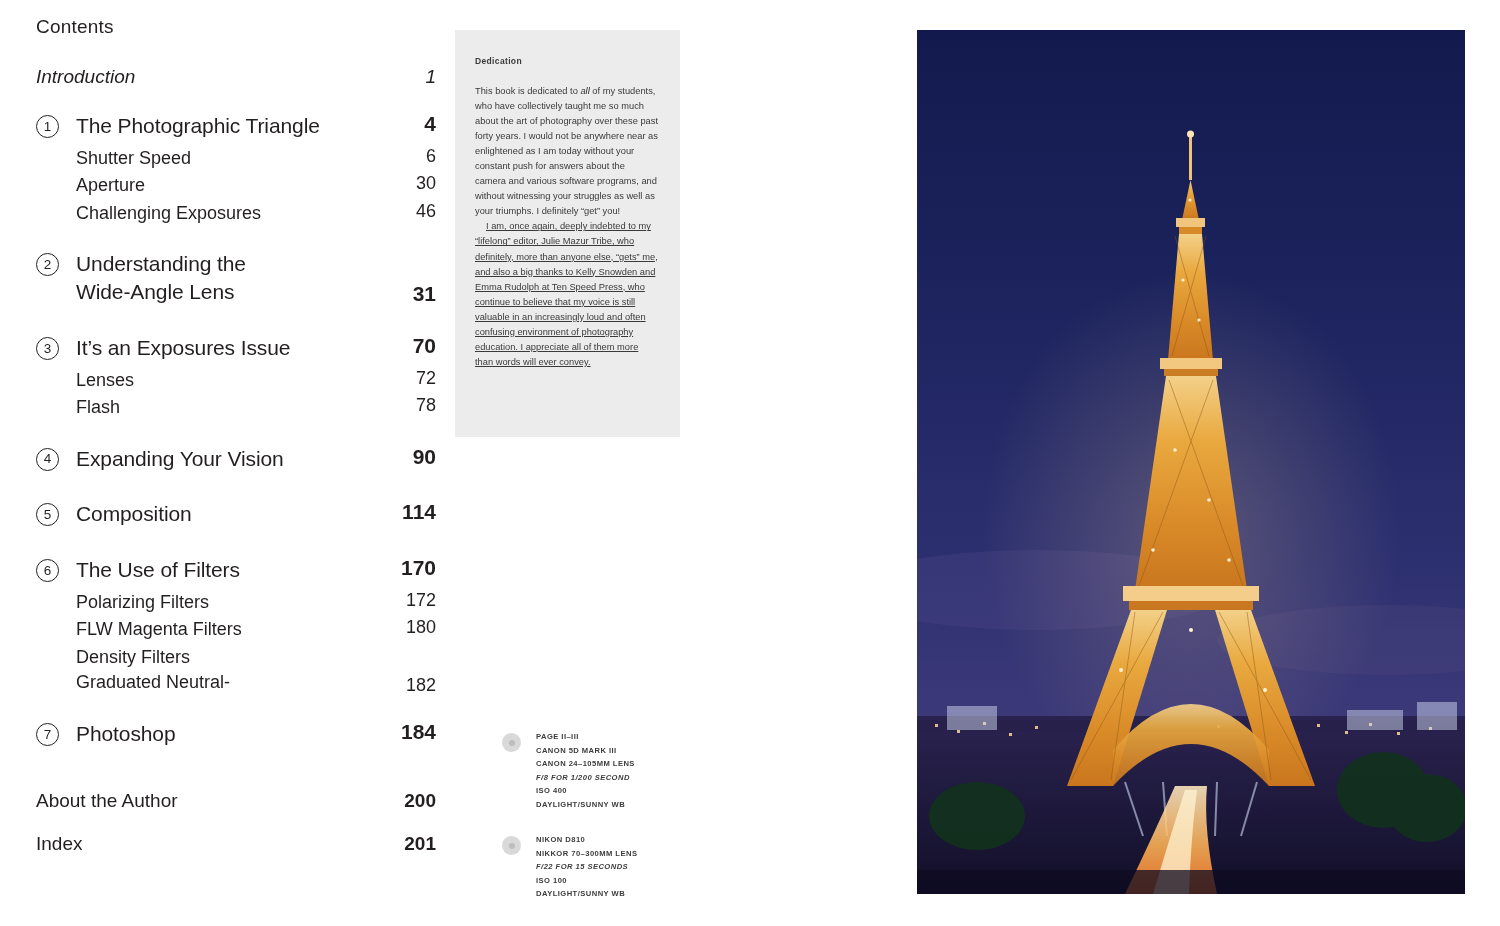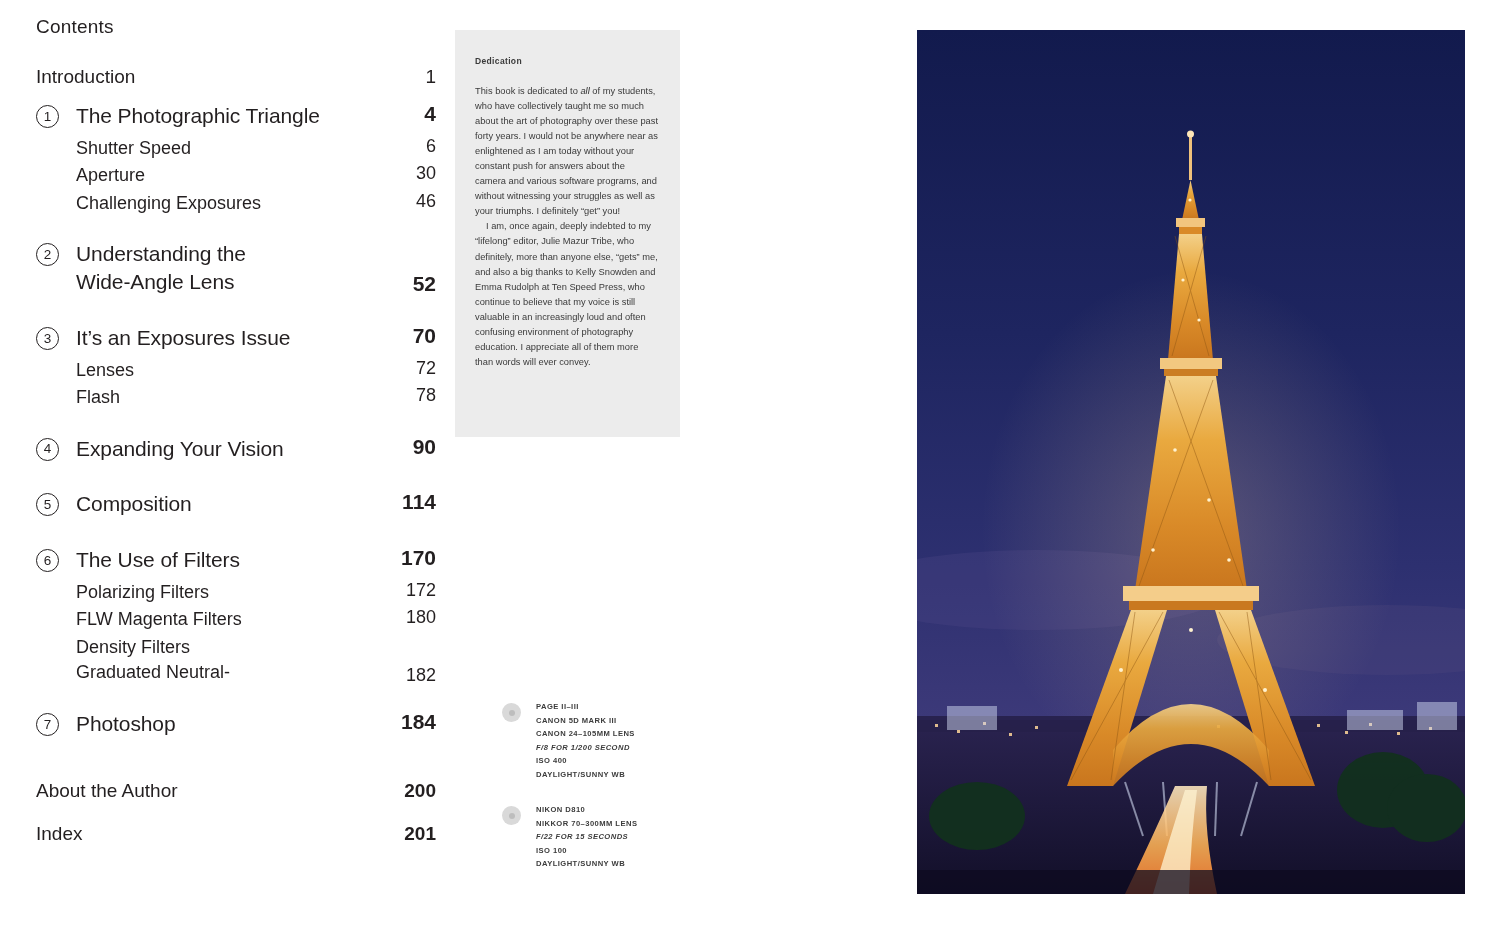--- a/index.html
+++ b/index.html
@@ -56,21 +56,21 @@
   .toc-label {
     flex: 1 1 auto;
     padding-right: 10px;
   }
   .toc-page {
     flex: 0 0 56px;
     text-align: right;
   }
 
   
-  .row-intro { margin-bottom: 14px; }
+  .row-intro { margin-bottom: 24px; font-style: italic; }
   .row-intro .toc-label,
   .row-intro .toc-page { font-size: 19px; }
   .row-intro .toc-label { padding-left: 0; }
   .row-intro { padding-left: 0; }
 
   .chapter { margin-top: 0; margin-bottom: 6px; }
   .chapter .toc-label {
     font-size: 21px;
     font-weight: normal;
     line-height: 1.32;
@@ -115,28 +115,28 @@
     letter-spacing: .35px;
     color: #3b3b3b;
     margin-bottom: 18px;
   }
   .dedication p {
     font-size: 9.3px;
     line-height: 1.62;
     color: #3a3a3a;
     text-align: left;
   }
-  .dedication p.indent { text-indent: 11px; }
+  .dedication p.indent { text-indent: 11px; text-decoration: underline; }
   .dedication em { font-style: italic; }
 
   
   .captions {
     position: absolute;
     left: 502px;
-    top: 700px;
+    top: 730px;
     width: 230px;
   }
   .caption-block {
     position: relative;
     padding-left: 34px;
     margin-bottom: 22px;
   }
   .cap-bullet {
     position: absolute;
     left: 0;
@@ -218,21 +218,21 @@
     <div class="gap-md"></div>
 
     <div class="toc-row chapter two">
       <div class="toc-num">
         <span class="circle-num">2</span>
       </div>
       <div class="toc-label">
         <div>Understanding the</div>
         <div>Wide-Angle Lens</div>
       </div>
-      <div class="toc-page">52</div>
+      <div class="toc-page">31</div>
     </div>
 
     <div class="gap-md"></div>
 
     <div class="toc-row chapter">
       <div class="toc-num">
         <span class="circle-num">3</span>
       </div>
       <div class="toc-label">It’s an Exposures Issue</div>
       <div class="toc-page">70</div>

